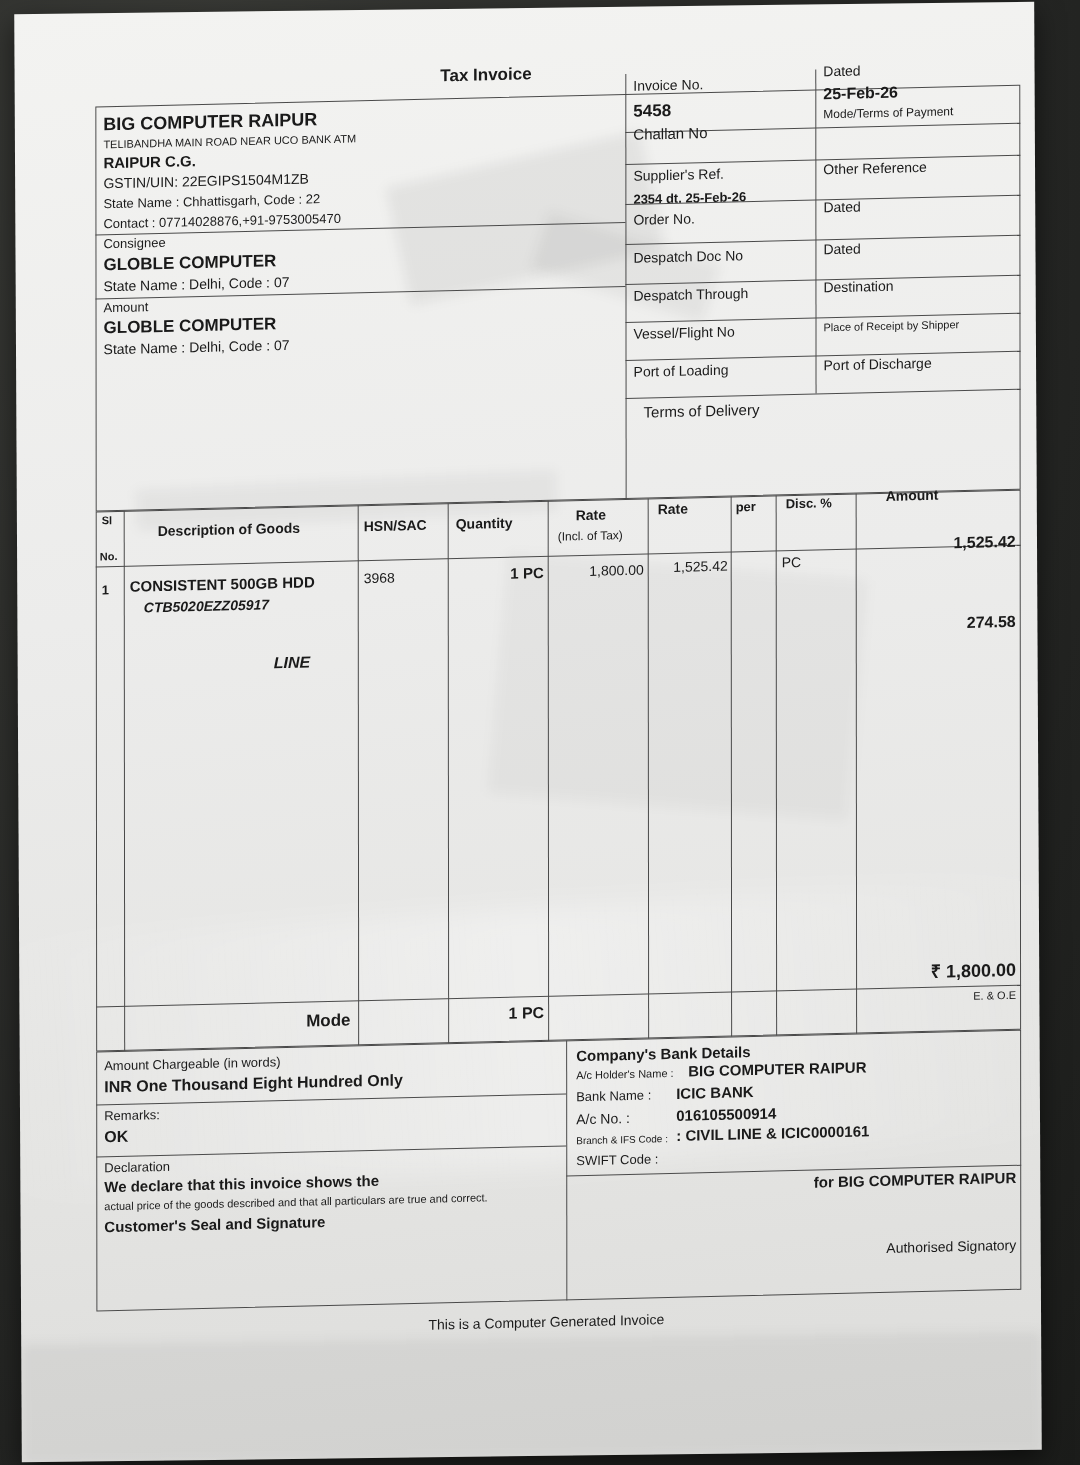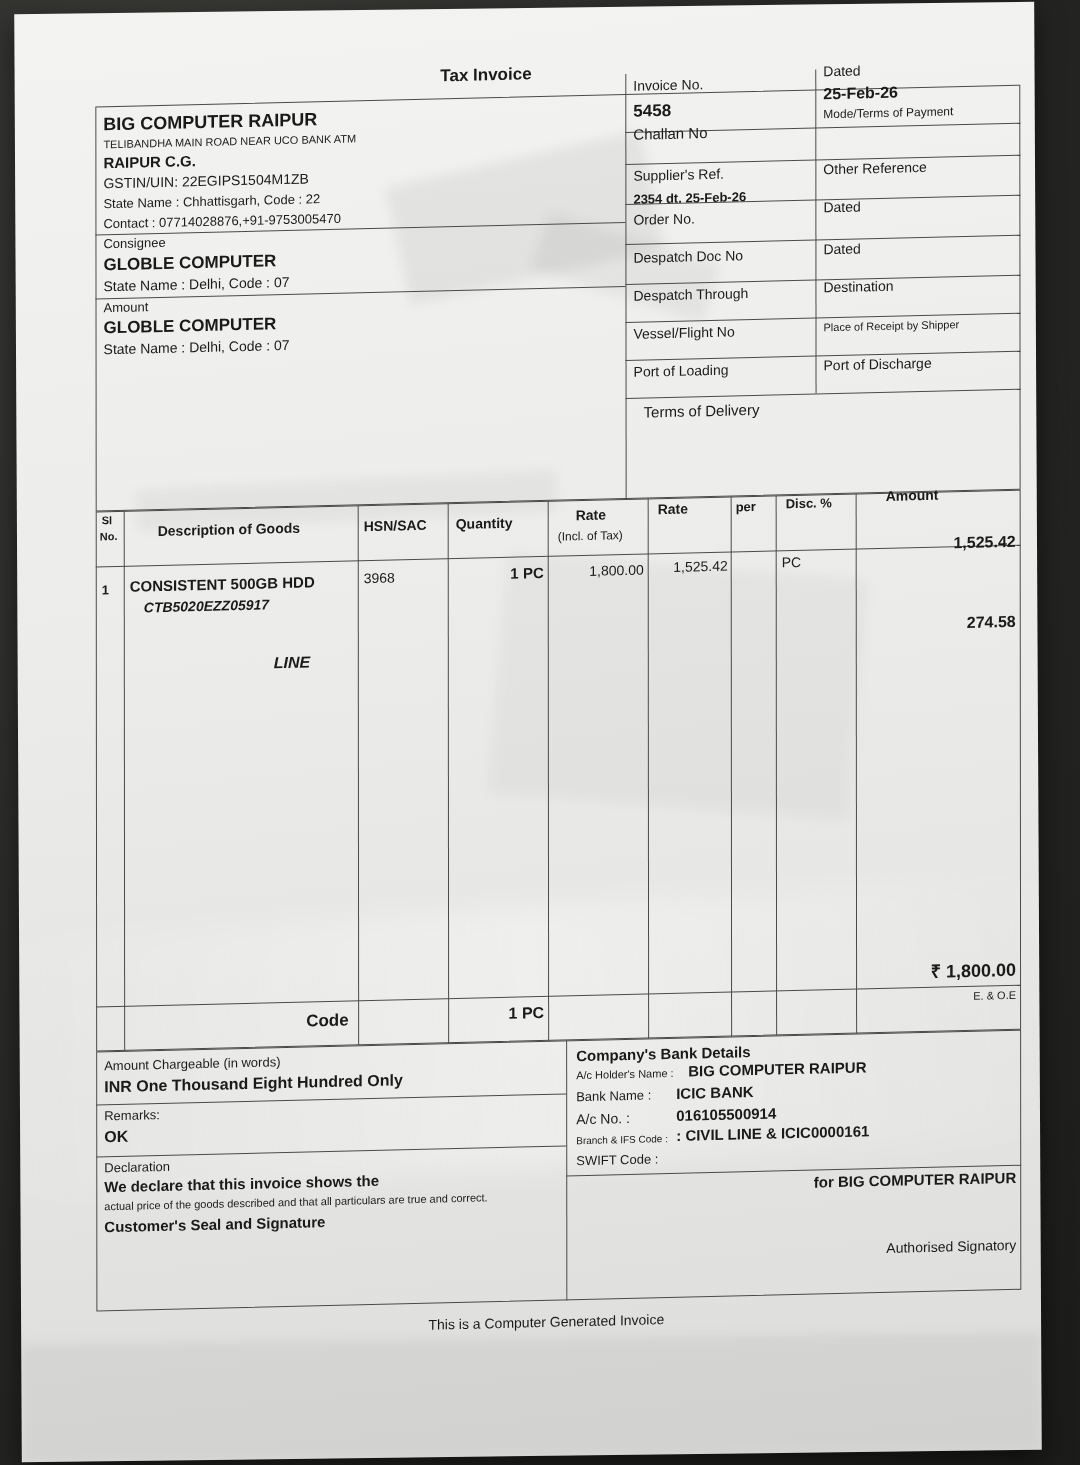--- a/index.html
+++ b/index.html
@@ -147,21 +147,21 @@
     <div class="line vh" style="left:28px;top:445px;height:540px;"></div>
     <div class="line vh" style="left:262px;top:445px;height:540px;"></div>
     <div class="line vh" style="left:352px;top:445px;height:540px;"></div>
     <div class="line vh" style="left:452px;top:445px;height:540px;"></div>
     <div class="line vh" style="left:552px;top:445px;height:540px;"></div>
     <div class="line vh" style="left:635px;top:445px;height:540px;"></div>
     <div class="line vh" style="left:680px;top:445px;height:540px;"></div>
     <div class="line vh" style="left:760px;top:445px;height:540px;"></div>
 
     <div class="t s11 b" style="left:6px;top:448px;">Sl</div>
-    <div class="t s11 b" style="left:4px;top:464px;">No.</div>
+    <div class="t s11 b" style="left:4px;top:484px;">No.</div>
     <div class="t s14 b" style="left:62px;top:458px;">Description of Goods</div>
     <div class="t s14 b" style="left:268px;top:458px;">HSN/SAC</div>
     <div class="t s14 b" style="left:360px;top:458px;">Quantity</div>
     <div class="t s14 b" style="left:480px;top:452px;">Rate</div>
     <div class="t s12" style="left:462px;top:474px;">(Incl. of Tax)</div>
     <div class="t s14 b" style="left:562px;top:448px;">Rate</div>
     <div class="t s13 b" style="left:640px;top:448px;">per</div>
     <div class="t s13 b" style="left:690px;top:446px;">Disc. %</div>
     <div class="t s14 b" style="left:790px;top:440px;">Amount</div>
 
@@ -172,21 +172,21 @@
     <div class="t s15 b r" style="left:352px;top:508px;width:96px;">1 PC</div>
     <div class="t s14 r" style="left:452px;top:508px;width:96px;">1,800.00</div>
     <div class="t s14 r" style="left:552px;top:506px;width:80px;">1,525.42</div>
     <div class="t s14" style="left:686px;top:504px;text-align:right;">PC</div>
     <div class="t s16 b r" style="left:760px;top:488px;width:160px;">1,525.42</div>
 
     <div class="t s16 b i" style="left:178px;top:592px;">LINE</div>
     <div class="t s16 b r" style="left:760px;top:568px;width:160px;">274.58</div>
 
     <div class="line hh" style="left:0px;top:940px;width:925px;"></div>
-    <div class="t s17 b" style="left:210px;top:950px;">Code</div>
+    <div class="t s17 b" style="left:210px;top:950px;">Mode</div>
     <div class="t s16 b r" style="left:352px;top:948px;width:96px;">1 PC</div>
     <div class="t s18 b r" style="left:740px;top:912px;width:180px;">₹ 1,800.00</div>
     <div class="t s11 r" style="left:740px;top:944px;width:180px;">E. &amp; O.E</div>
 
     <div class="box" style="left:0px;top:985px;width:925px;height:260px;"></div>
     <div class="line vh" style="left:470px;top:985px;height:260px;"></div>
 
     <div class="t s13" style="left:8px;top:992px;">Amount Chargeable (in words)</div>
     <div class="t s16 b" style="left:8px;top:1012px;">INR One Thousand Eight Hundred Only</div>
 

